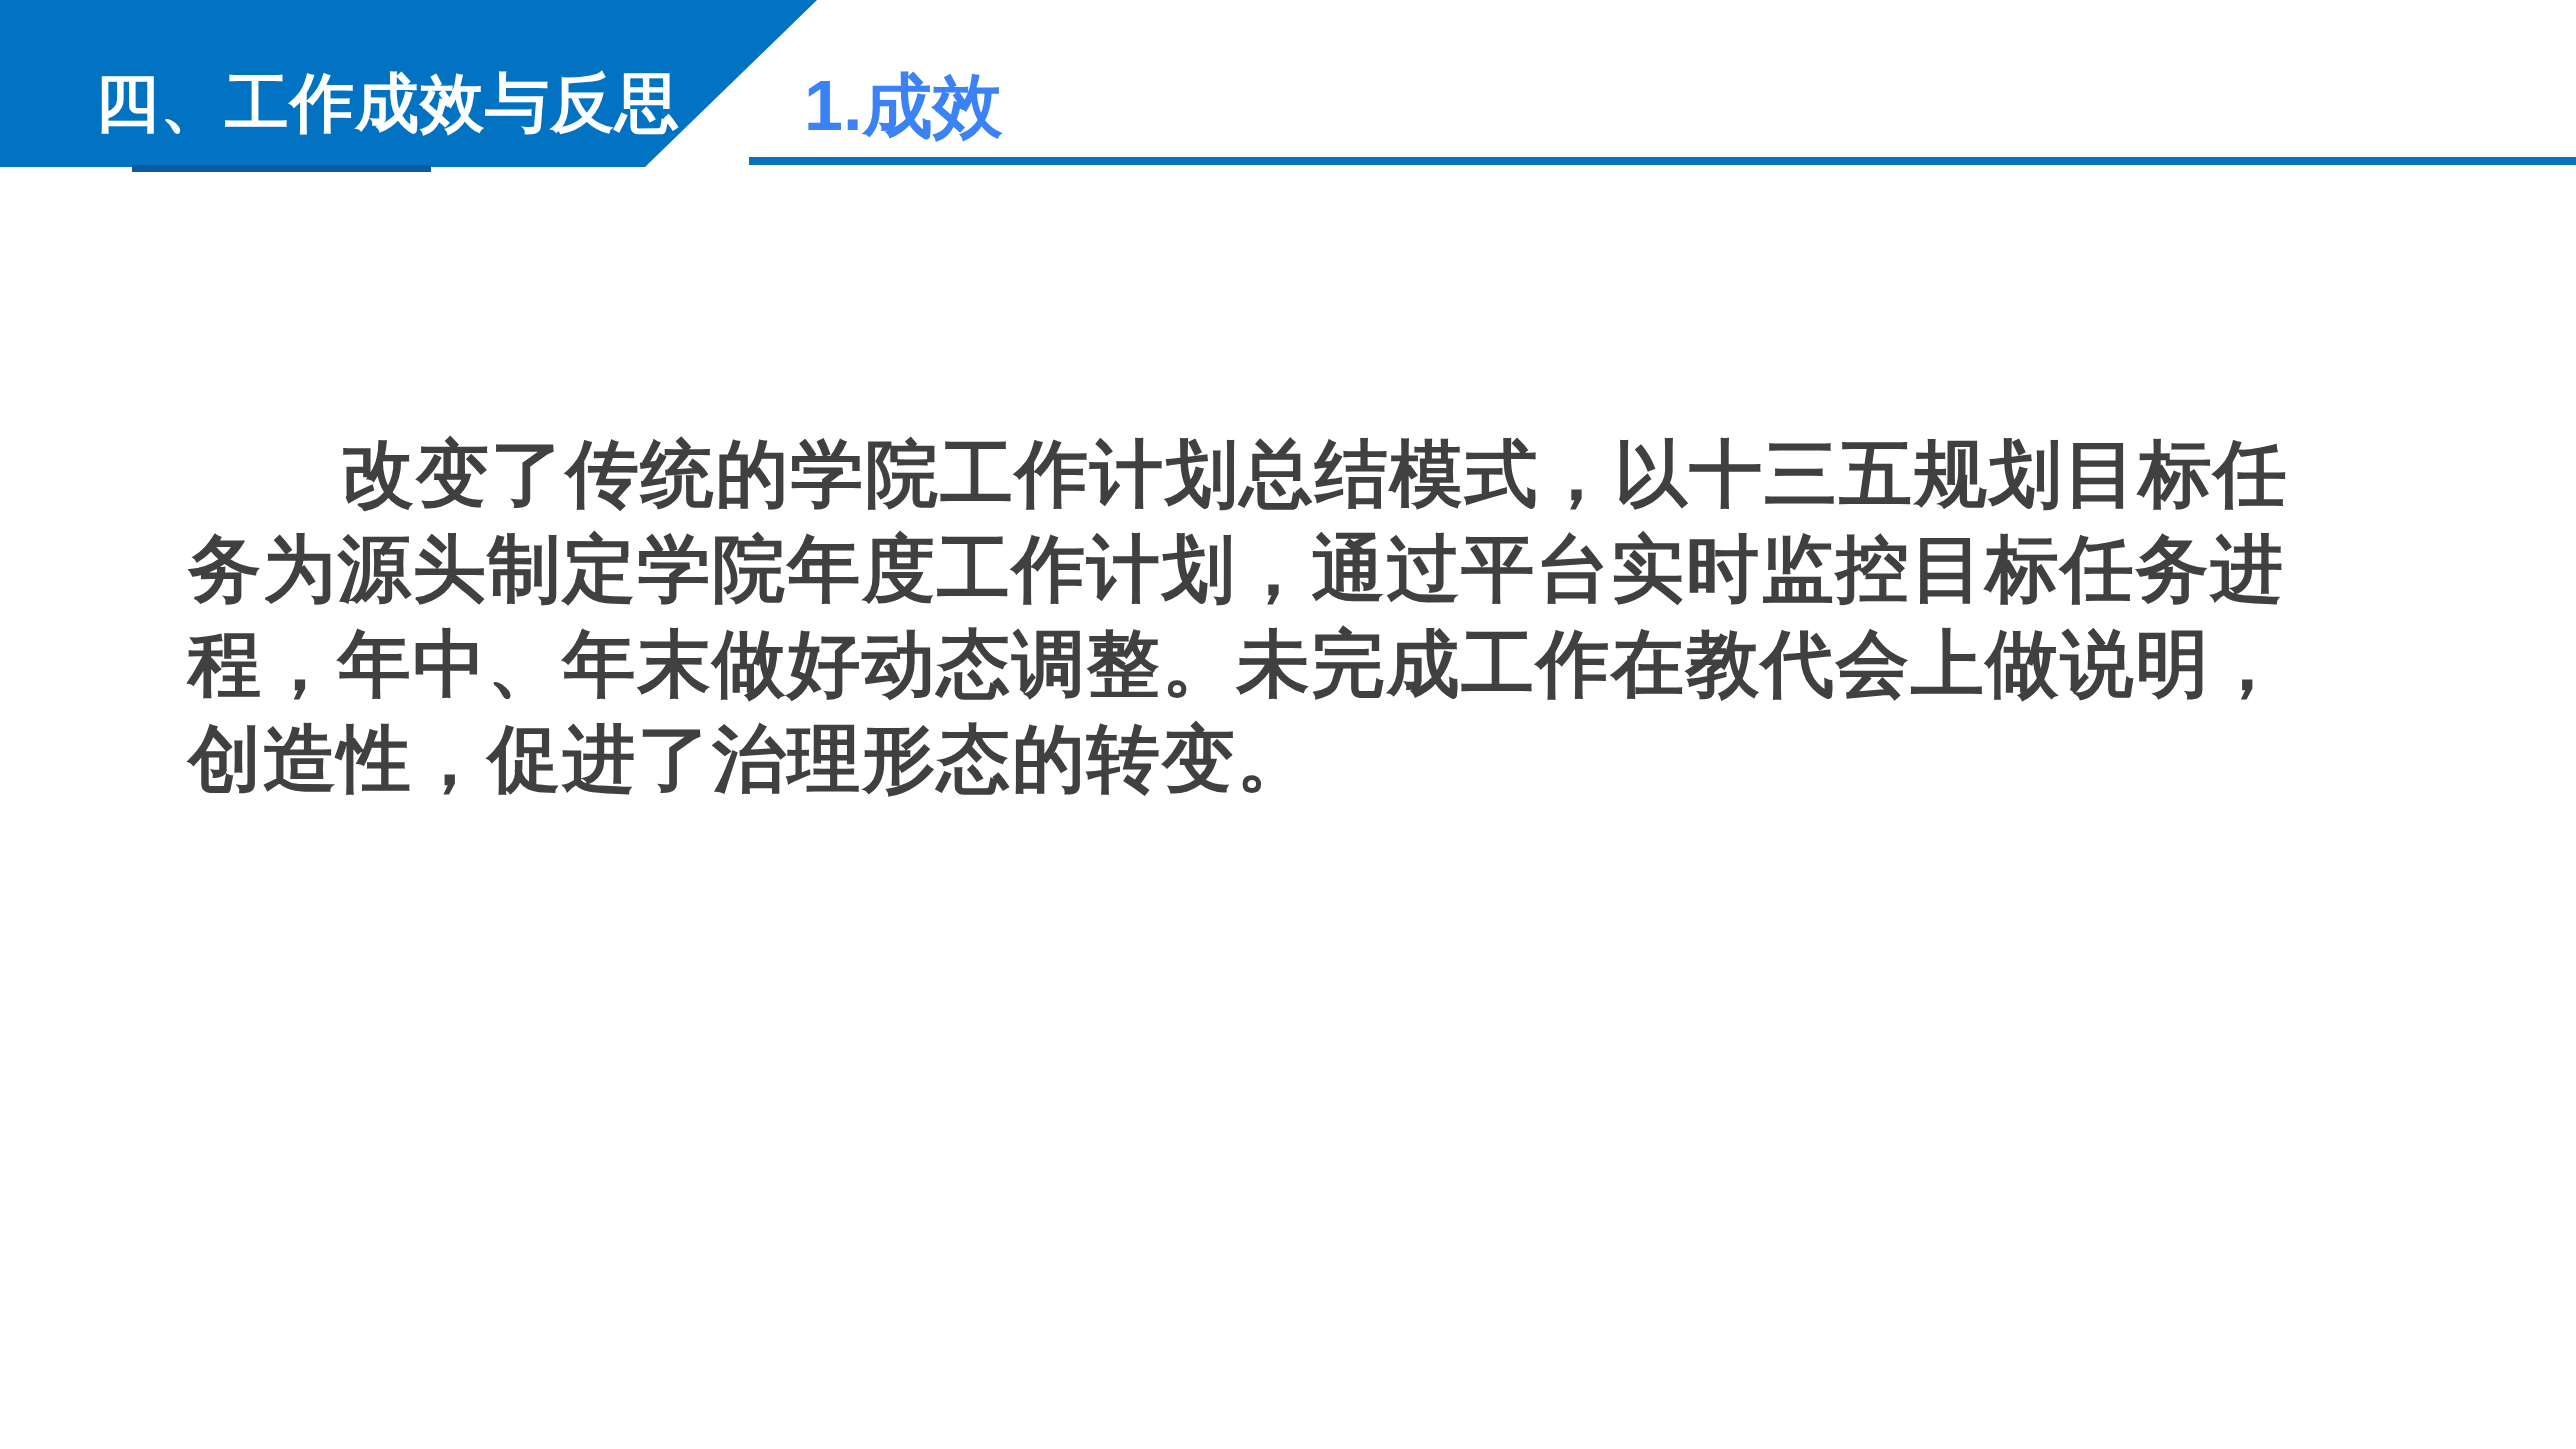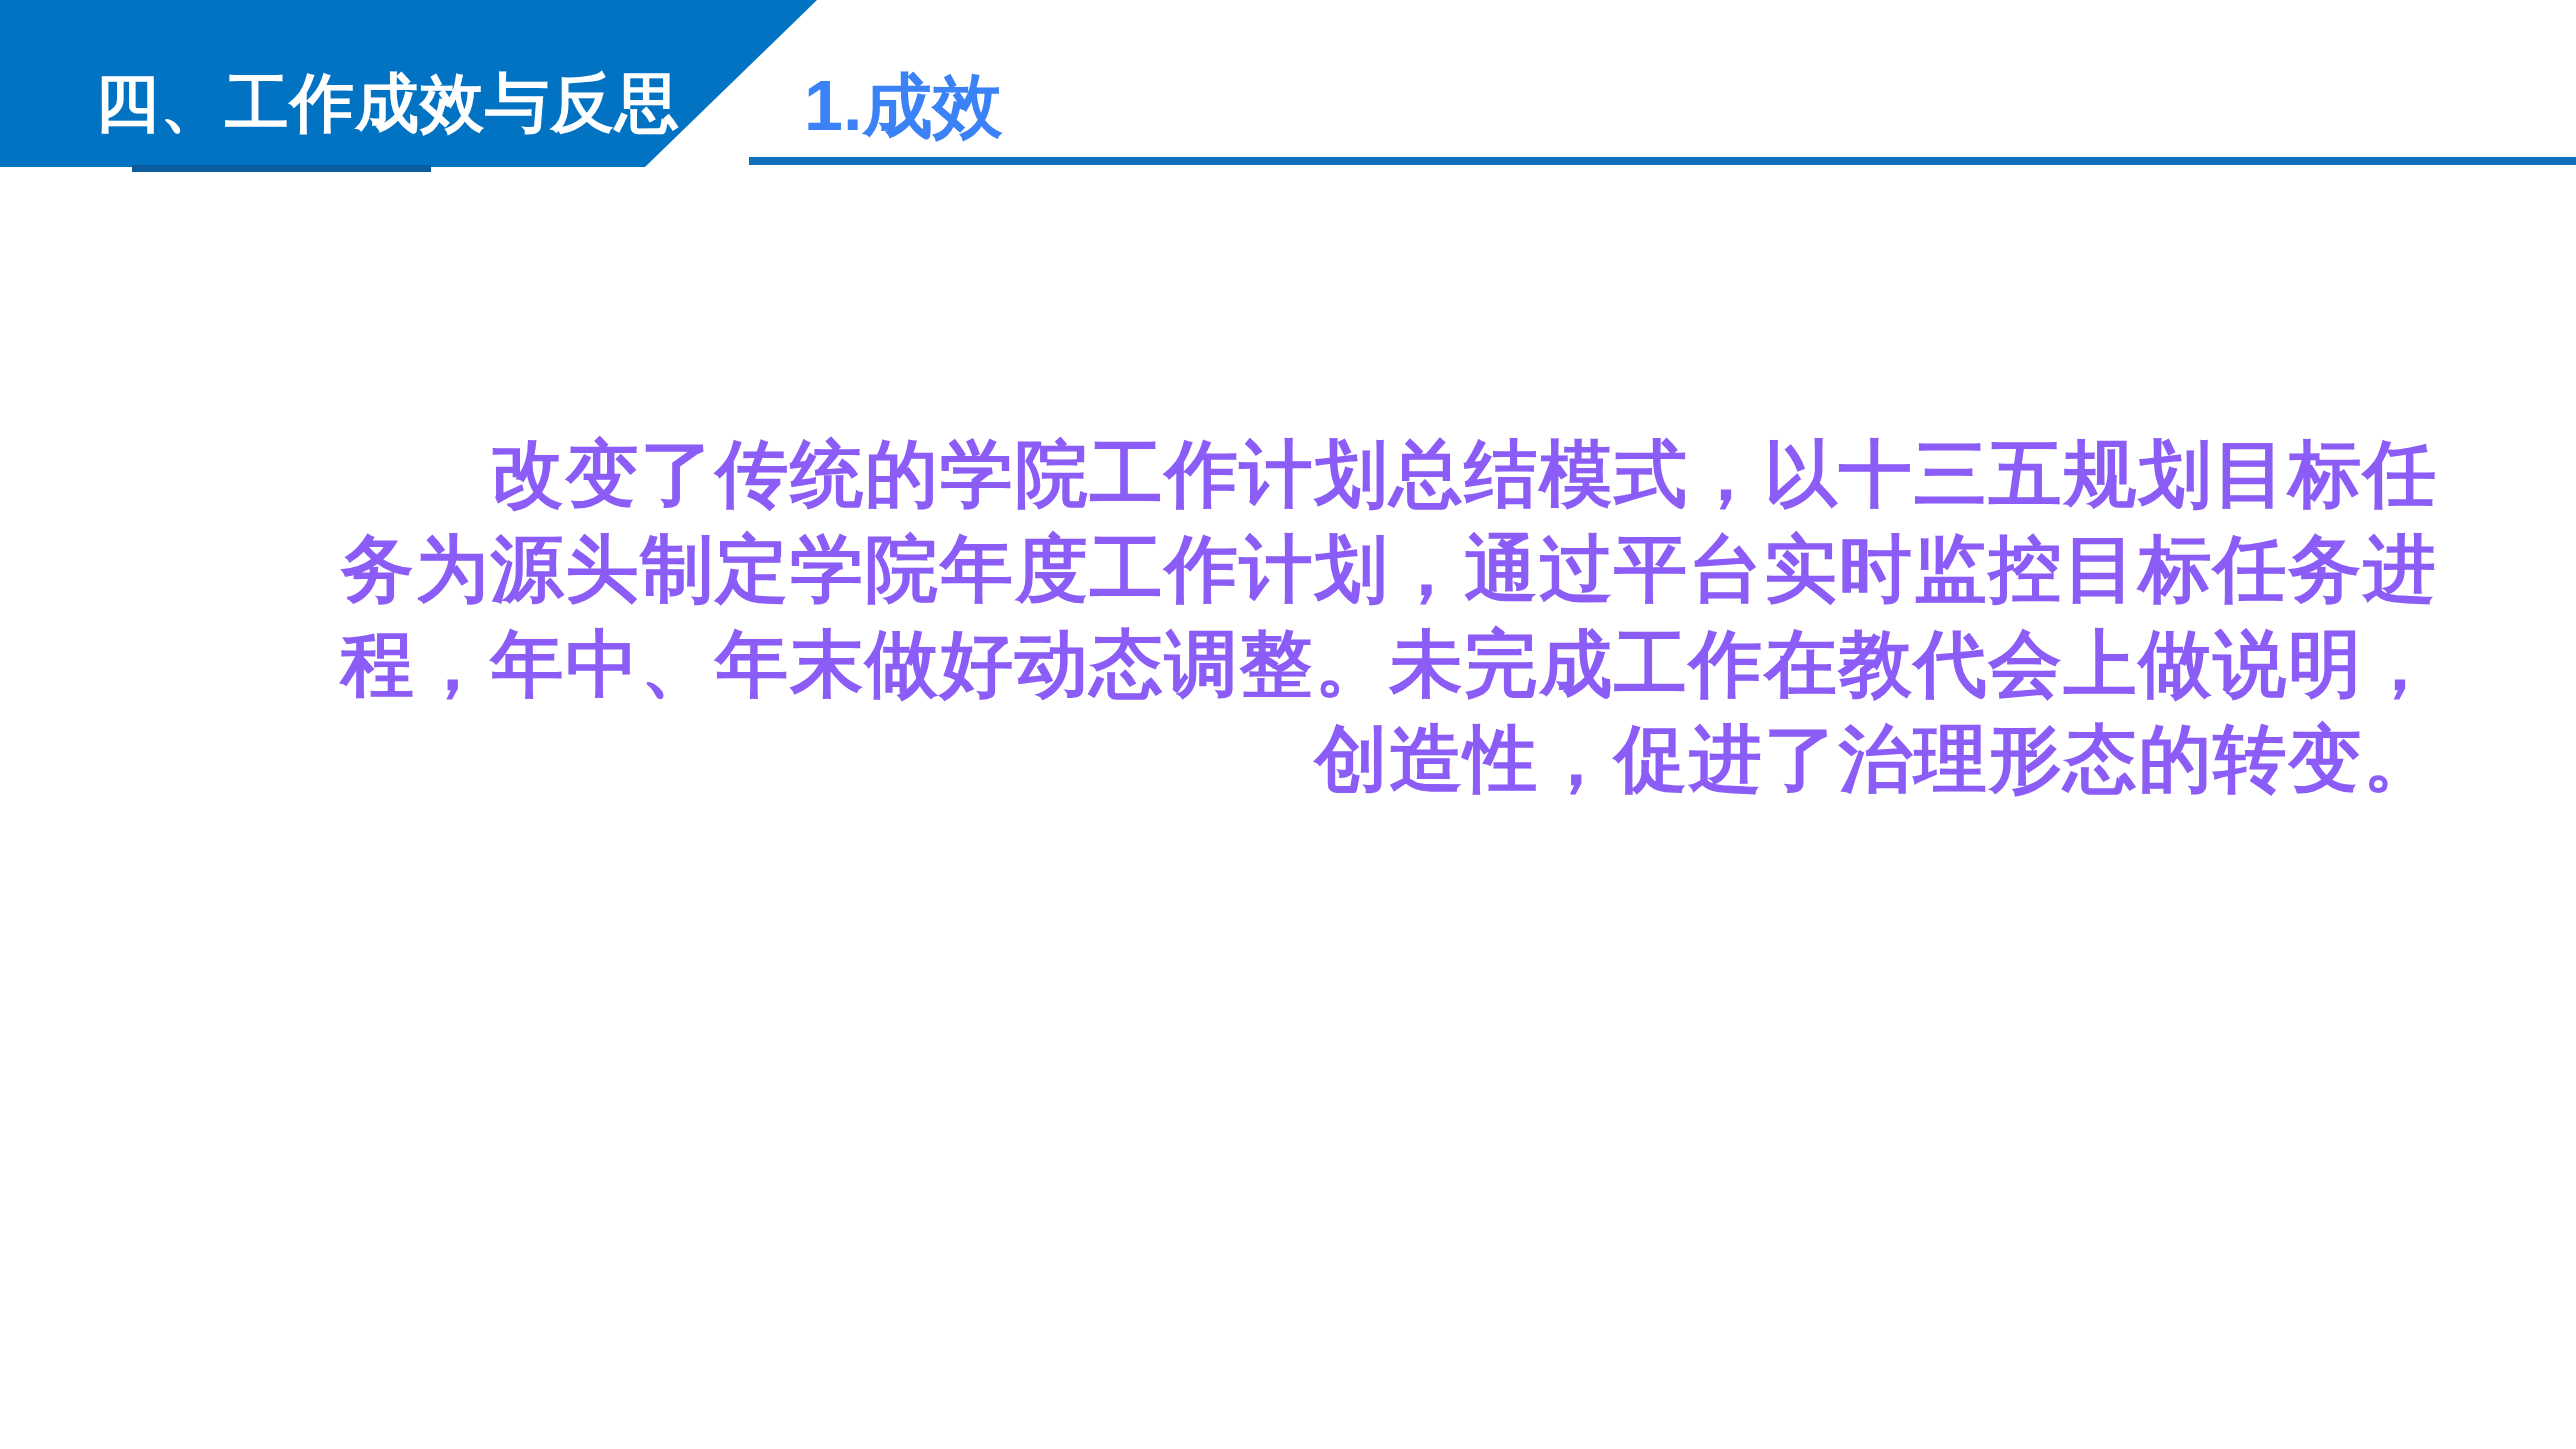--- a/index.html
+++ b/index.html
@@ -11,21 +11,20 @@
     height: 1450px;
     background: #ffffff;
     font-family: "Liberation Sans", "DejaVu Sans", sans-serif;
     overflow: hidden;
   }
   .slide {
     position: relative;
     width: 2516px;
     height: 1450px;
     background: #ffffff;
-    text-align: right;
   }
 
   
   .banner {
     position: absolute;
     left: 0;
     top: 0;
     width: 817px;
     height: 167px;
     clip-path: polygon(0 0, 817px 0, 645px 167px, 0 167px);
@@ -70,21 +69,21 @@
   }
 
   
   .body-paragraph {
     position: absolute;
     left: 188px;
     top: 426px;
     width: 2250px;
     font-size: 73px;
     font-weight: bold;
-    color: #8b5cf6;
+    color: #404040;
     line-height: 95px;
     letter-spacing: 1.9px;
   }
   .body-line {
     white-space: nowrap;
   }
   .body-line.indent {
     padding-left: 153px;
   }
 </style>

